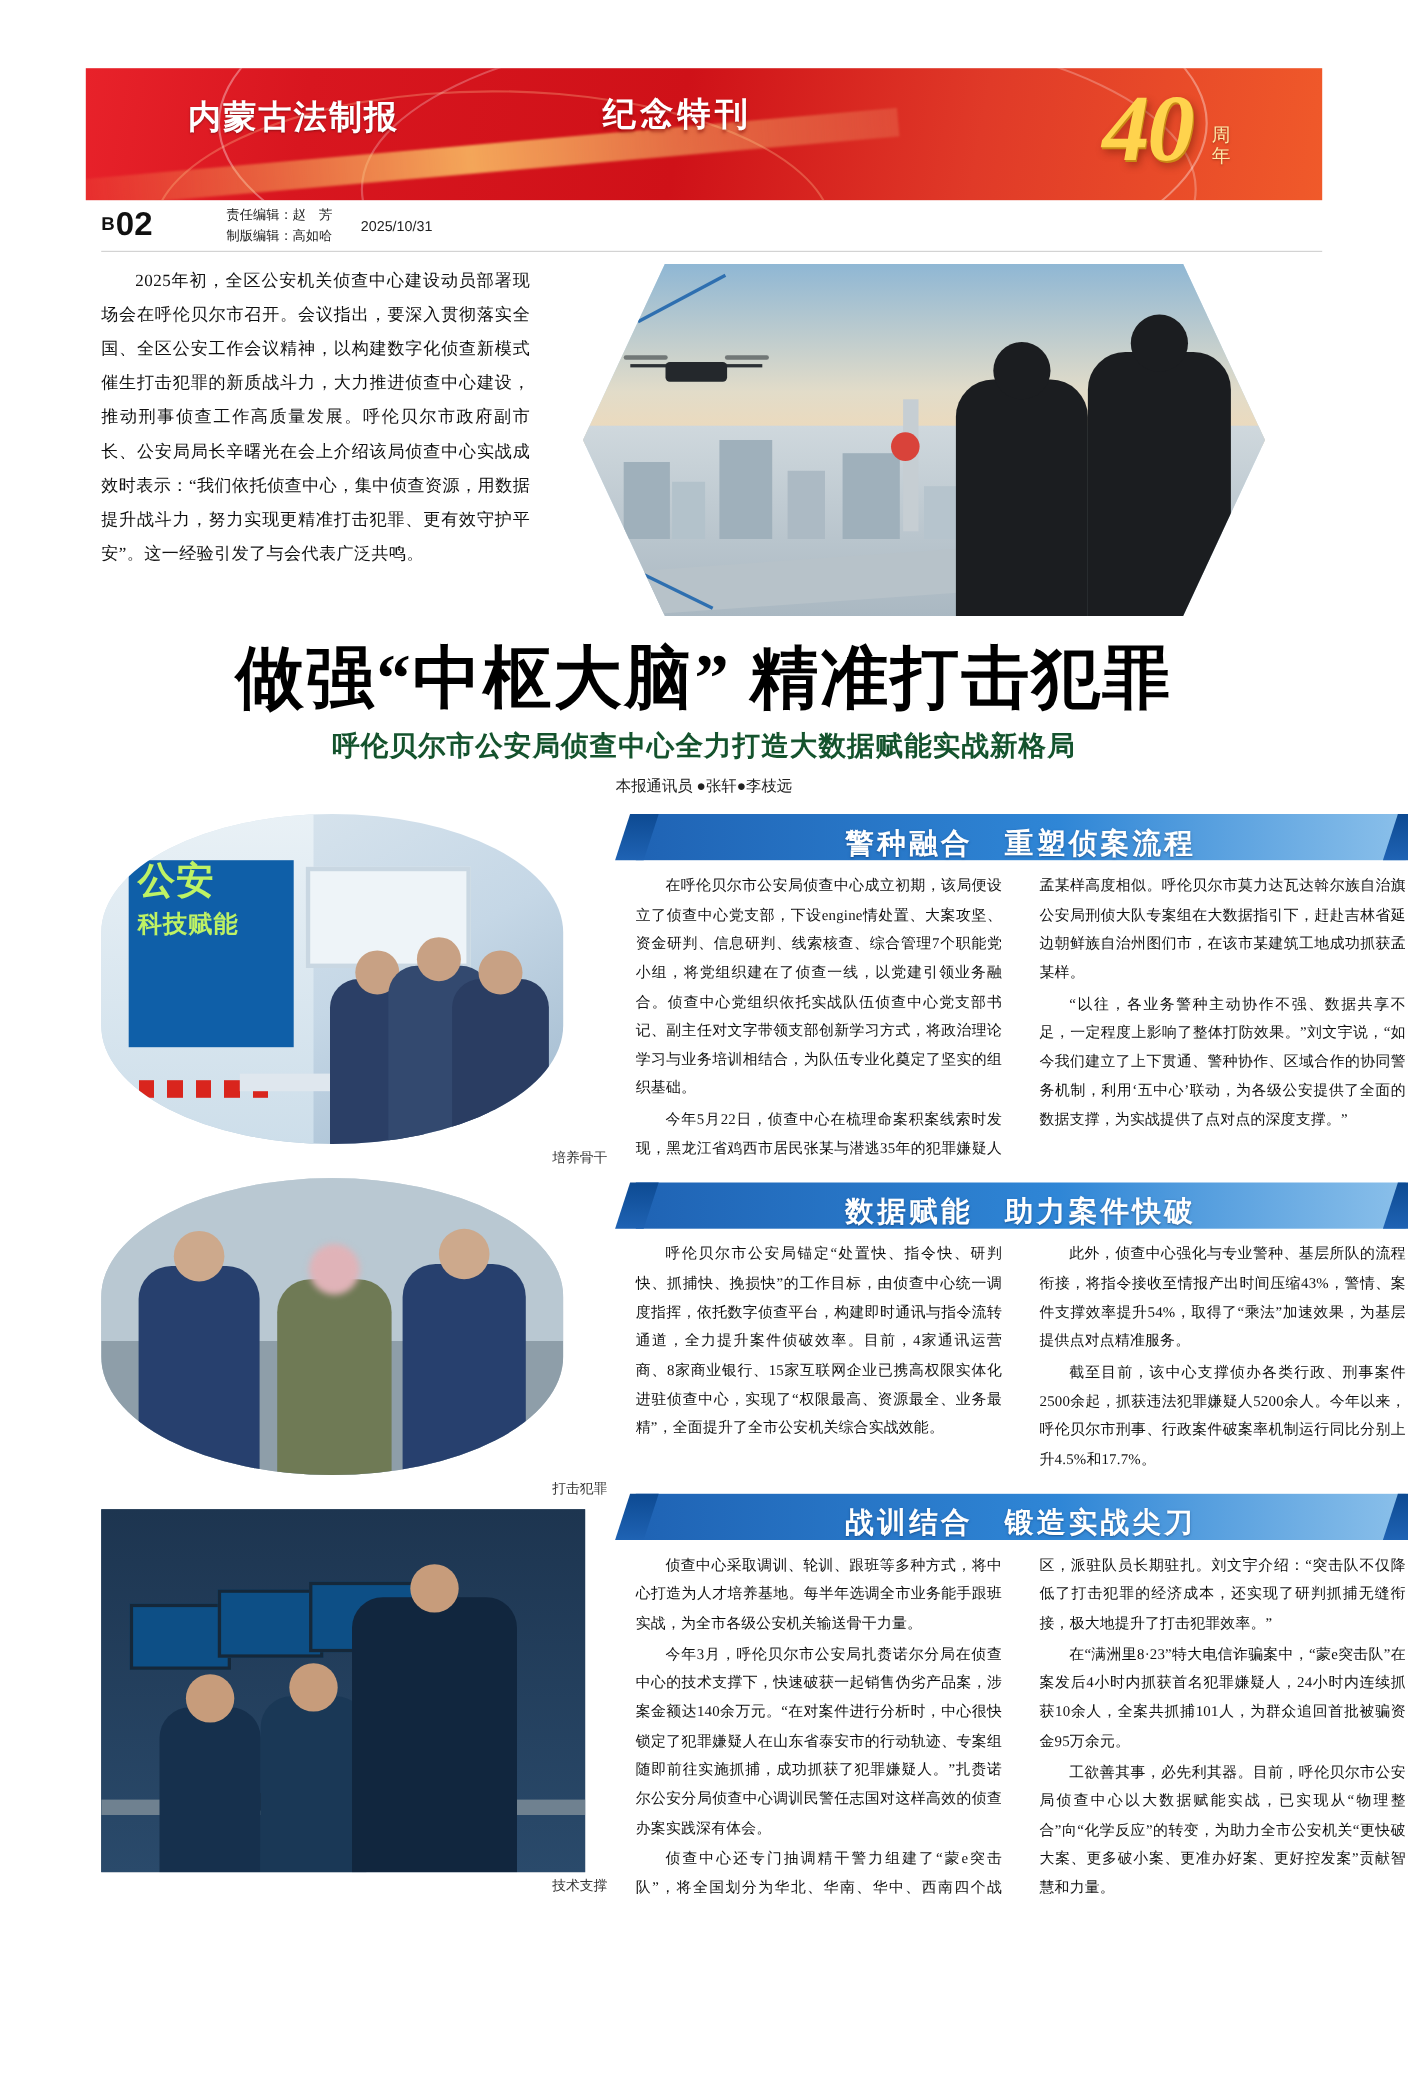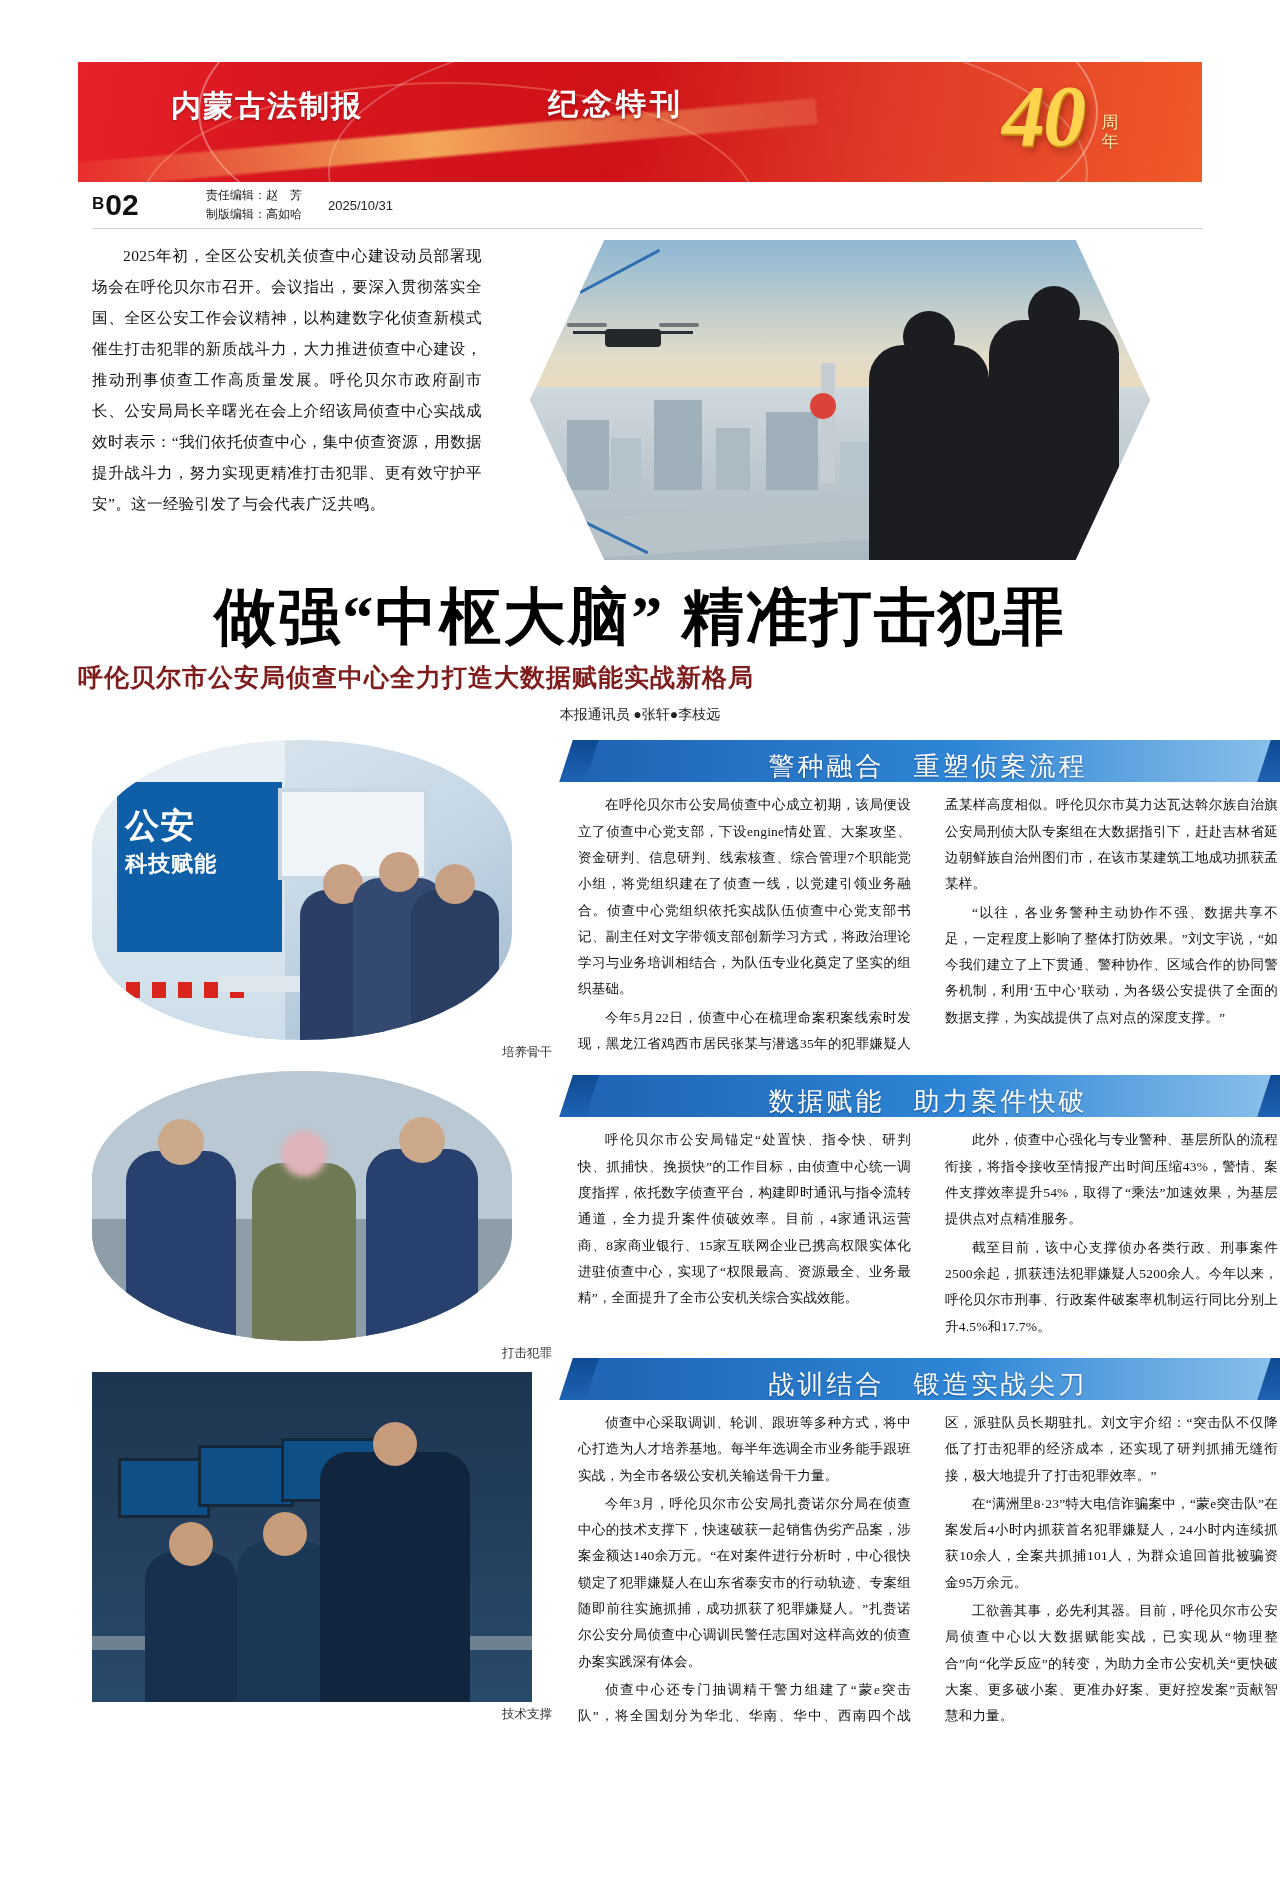--- a/index.html
+++ b/index.html
@@ -131,36 +131,36 @@
   .hero .ar2 { left:6%; bottom:14%; transform:rotate(26deg); }
 
   
   .headline {
     margin-top:12px; text-align:center;
     font-family:"Liberation Serif", serif;
     font-weight:bold; font-size:62px; letter-spacing:2px; color:#000;
     line-height:1.15;
   }
   .subhead {
-    margin-top:8px;
-    font-weight:bold; font-size:25px; letter-spacing:1px; color:#7f1d1d;
+    text-align:center; margin-top:8px;
+    font-weight:bold; font-size:25px; letter-spacing:1px; color:#14532d;
   }
   .byline { text-align:center; margin-top:12px; font-size:14px; color:#222; }
 
   
   .lower { position:relative; margin-top:16px; height:910px; }
   .photo-col { position:absolute; left:14px; top:0; width:460px; }
   .cap { font-size:12.5px; color:#333; text-align:right; margin:4px 0 10px 0; }
 
   .ph { position:relative; overflow:hidden; }
   .ph1 { width:420px; height:300px; border-radius:50%/36%;
          background:linear-gradient(150deg,#dfe9f0,#c5d7e6 55%,#9fb8cd); }
   .ph1 .wall { position:absolute; left:0; top:0; width:46%; height:100%; background:linear-gradient(#e9f1f6,#cddeea); }
-  .ph1 .banner { position:absolute; left:6%; top:14%; width:165px; height:170px; background:#0f5fa8; color:#ffffff;
-                 font-size:34px; font-weight:bold; line-height:1.05; padding:26px 8px; letter-spacing:1px;}
+  .ph1 .banner { position:absolute; left:6%; top:14%; width:150px; height:170px; background:#0f5fa8; color:#bef264;
+                 font-size:34px; font-weight:bold; line-height:1.05; padding:2px 8px; letter-spacing:1px;}
   .ph1 .banner .sm { font-size:22px; display:block; margin-top:8px; }
   .ph1 .star { position:absolute; left:8%; bottom:14%; width:130px; height:16px;
                background:repeating-linear-gradient(90deg,#d9251d 0 14px,transparent 14px 26px); }
   .ph1 .screen { position:absolute; right:20%; top:16%; width:150px; height:92px; background:#eef4f8; border:4px solid #c9d7e2; }
   .ph1 .off { position:absolute; bottom:0; background:#2b3f66; border-radius:26px 26px 0 0; }
   .ph1 .o1{right:30%;width:86px;height:150px;} .ph1 .o2{right:16%;width:92px;height:162px;background:#33496f;}
   .ph1 .o3{right:3%;width:88px;height:150px;background:#2a3d62;}
   .ph1 .oh { position:absolute; top:-26px; left:50%; transform:translateX(-50%); width:40px;height:40px;border-radius:50%;background:#c8a184; }
   .ph1 .desk { position:absolute; right:8%; bottom:16%; width:260px; height:16px; background:#dfe7ee; }
 
@@ -195,21 +195,21 @@
     background:linear-gradient(90deg,#1f63b4,#2f86d6 55%,#8bc0ea);
     display:flex; align-items:center; justify-content:center;
   }
   .band::before, .band::after {
     content:""; position:absolute; top:0; width:26px; height:42px;
     background:linear-gradient(#0d4a92,#1f63b4);
   }
   .band::before { left:-12px; transform:skewX(-18deg); }
   .band::after { right:-12px; transform:skewX(-18deg); }
   .band .t {
-    font-family:"Liberation Serif", serif; font-weight:normal;
+    font-family:"Liberation Serif", serif; font-weight:bold;
     font-size:26px; color:#fff; letter-spacing:3px; position:relative; z-index:2;
     text-shadow:0 1px 2px rgba(0,40,90,.5);
     margin-top:11px;
   }
   .twocol {
     column-count:2; column-gap:34px;
     font-size:13.5px; line-height:1.95; text-align:justify; letter-spacing:.2px;
     margin-bottom:18px;
   }
   .twocol p { margin:0 0 2px 0; text-indent:2em; }

